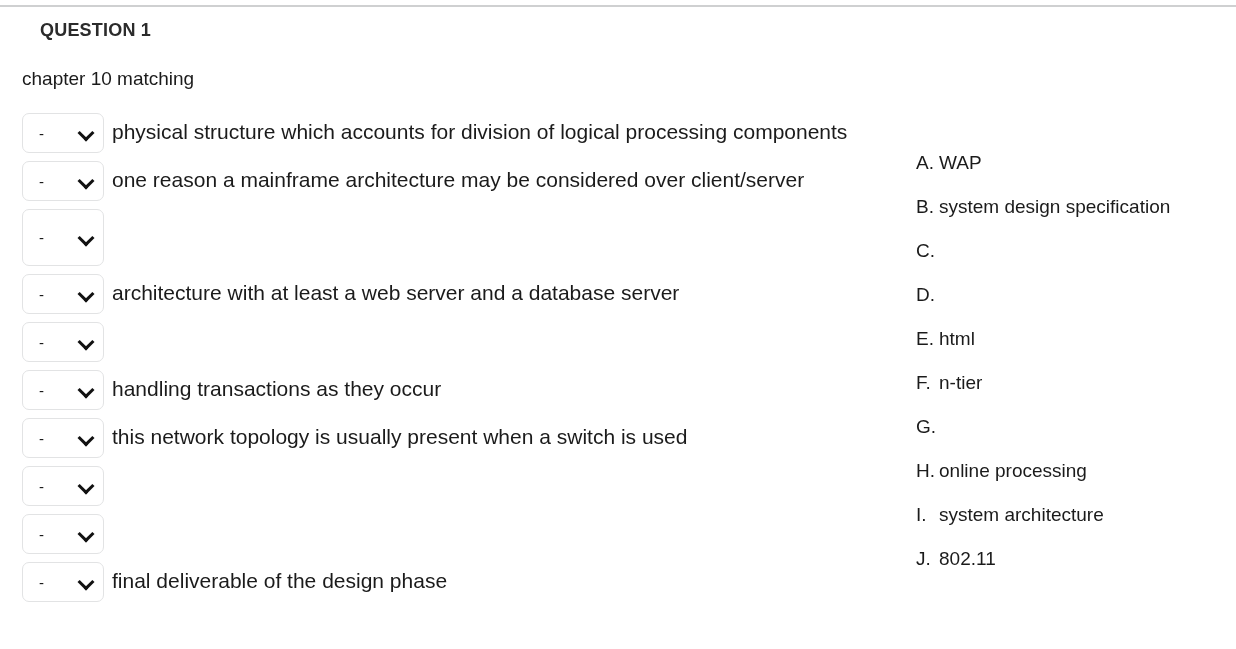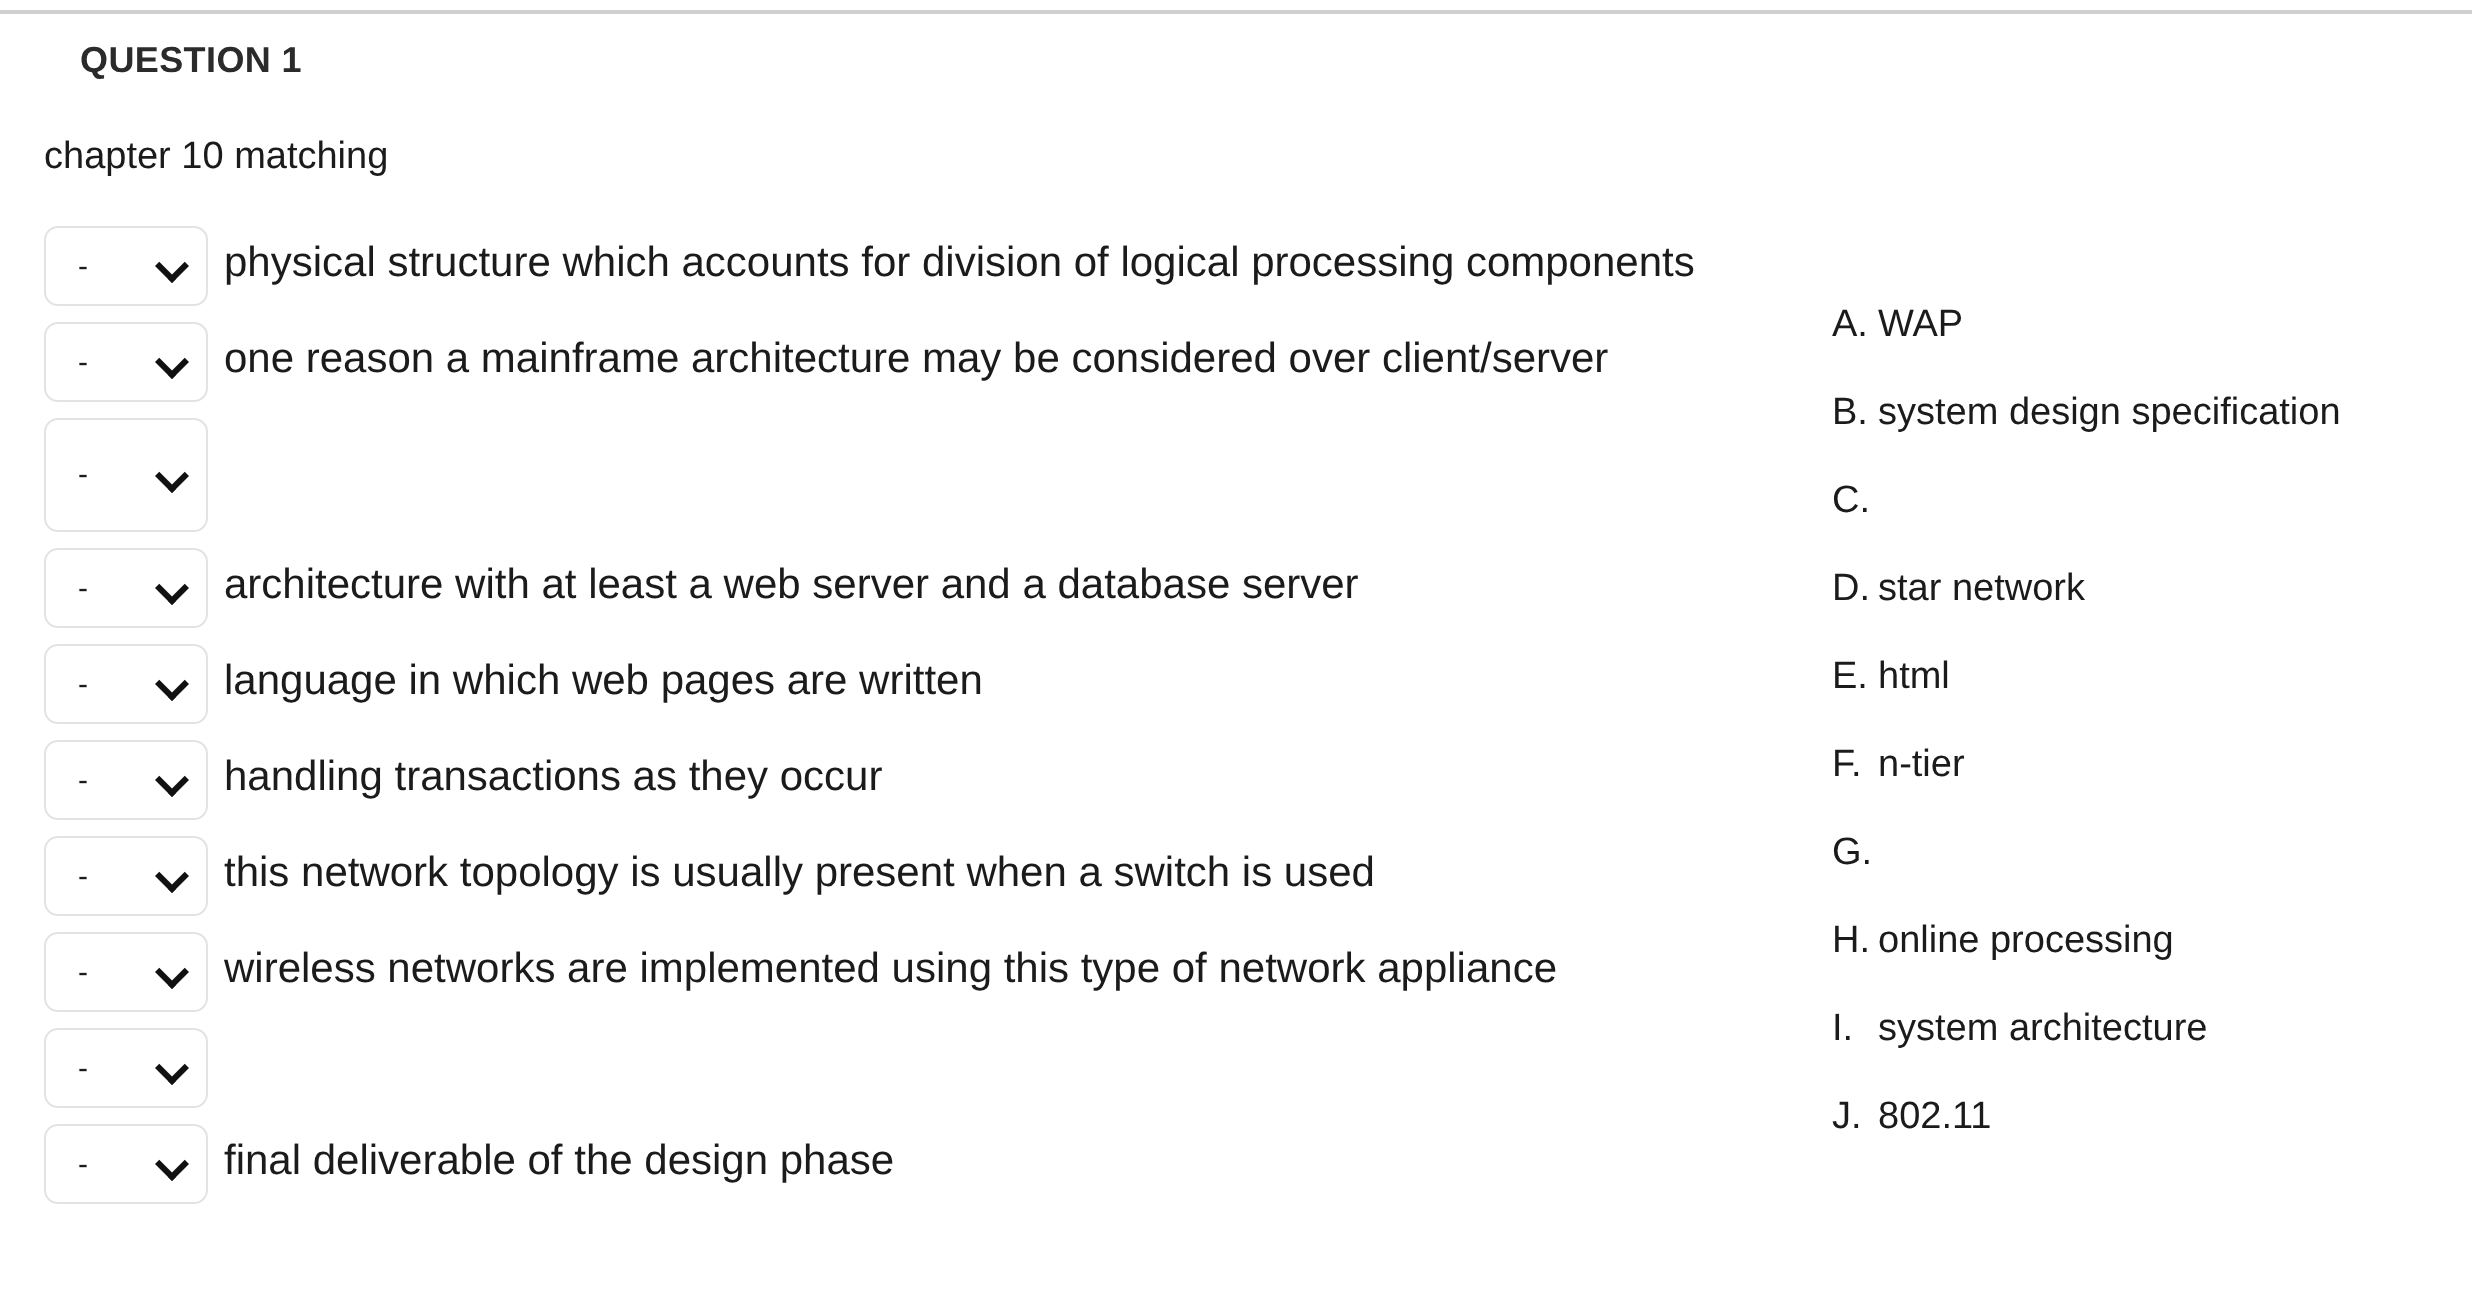--- a/index.html
+++ b/index.html
@@ -165,21 +165,20 @@
       <span class="chevron-icon"></span>
     </div>
     <div class="statement">architecture with at least a web server and a database server</div>
   </div>
 
   <div class="match-row">
     <div class="select-box">
       <span class="select-value">-</span>
       <span class="chevron-icon"></span>
     </div>
-    <div class="statement">language in which web pages are written</div>
   </div>
 
   <div class="match-row">
     <div class="select-box">
       <span class="select-value">-</span>
       <span class="chevron-icon"></span>
     </div>
     <div class="statement">handling transactions as they occur</div>
   </div>
 
@@ -189,21 +188,20 @@
       <span class="chevron-icon"></span>
     </div>
     <div class="statement">this network topology is usually present when a switch is used</div>
   </div>
 
   <div class="match-row">
     <div class="select-box">
       <span class="select-value">-</span>
       <span class="chevron-icon"></span>
     </div>
-    <div class="statement">wireless networks are implemented using this type of network appliance</div>
   </div>
 
   <div class="match-row">
     <div class="select-box">
       <span class="select-value">-</span>
       <span class="chevron-icon"></span>
     </div>
   </div>
 
   <div class="match-row">
@@ -227,21 +225,20 @@
     <span class="option-letter">B.</span>
     <span class="option-text">system design specification</span>
   </div>
 
   <div class="option-row">
     <span class="option-letter">C.</span>
   </div>
 
   <div class="option-row">
     <span class="option-letter">D.</span>
-    <span class="option-text">star network</span>
   </div>
 
   <div class="option-row">
     <span class="option-letter">E.</span>
     <span class="option-text">html</span>
   </div>
 
   <div class="option-row">
     <span class="option-letter">F.</span>
     <span class="option-text">n-tier</span>

